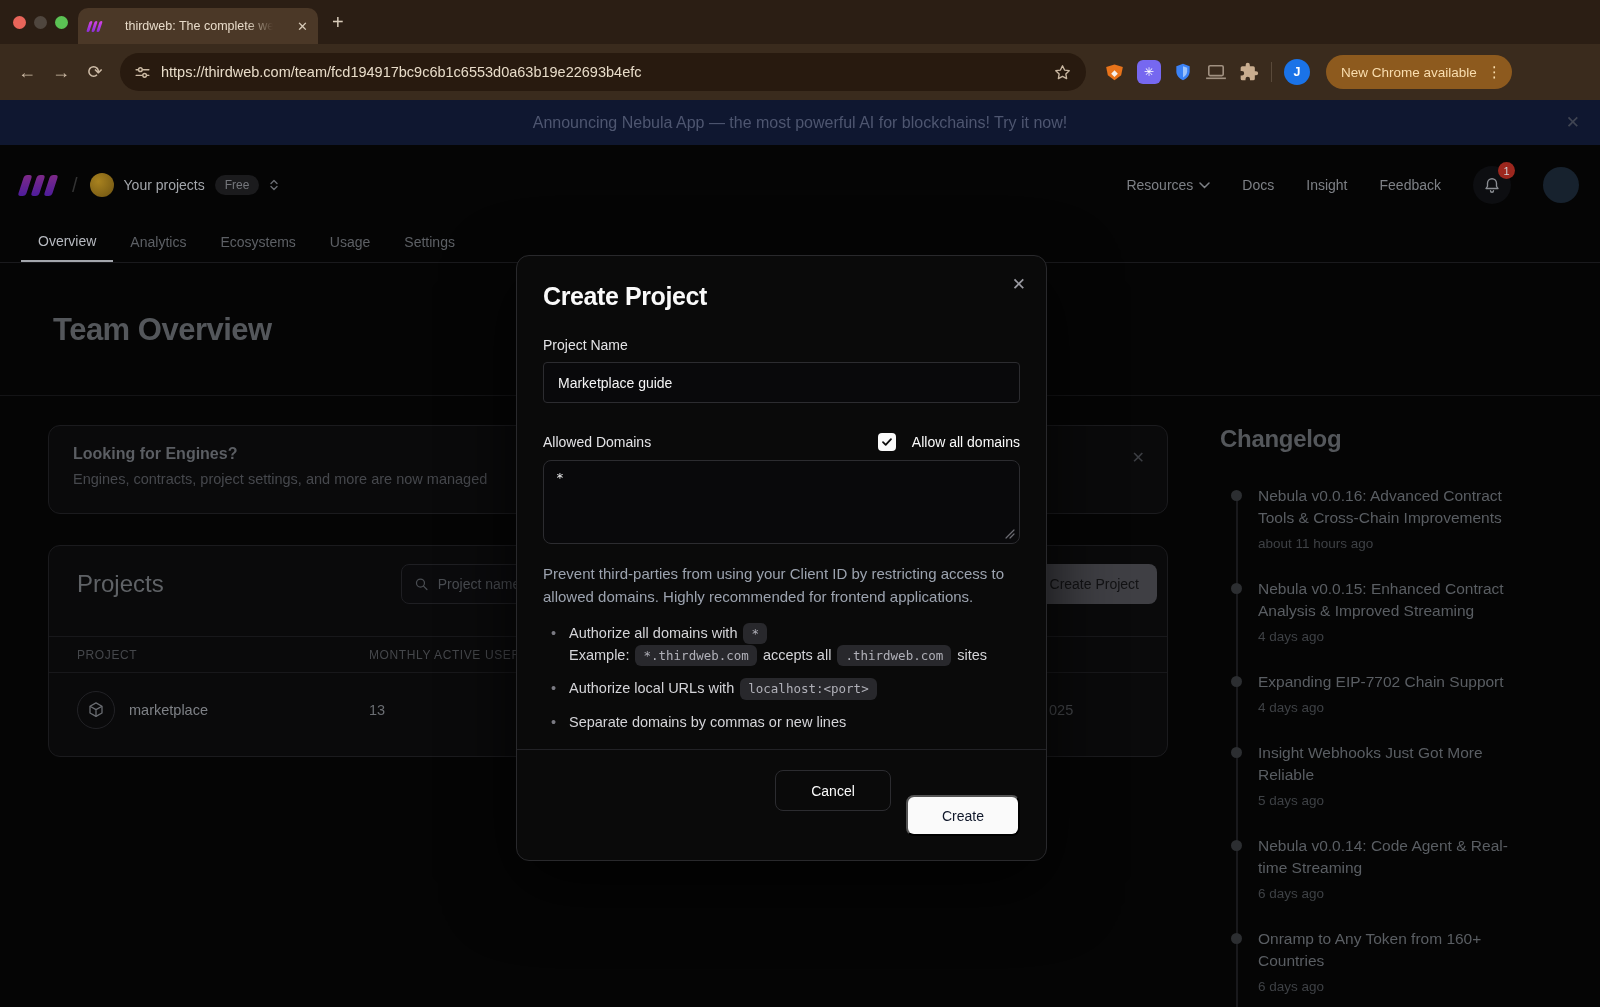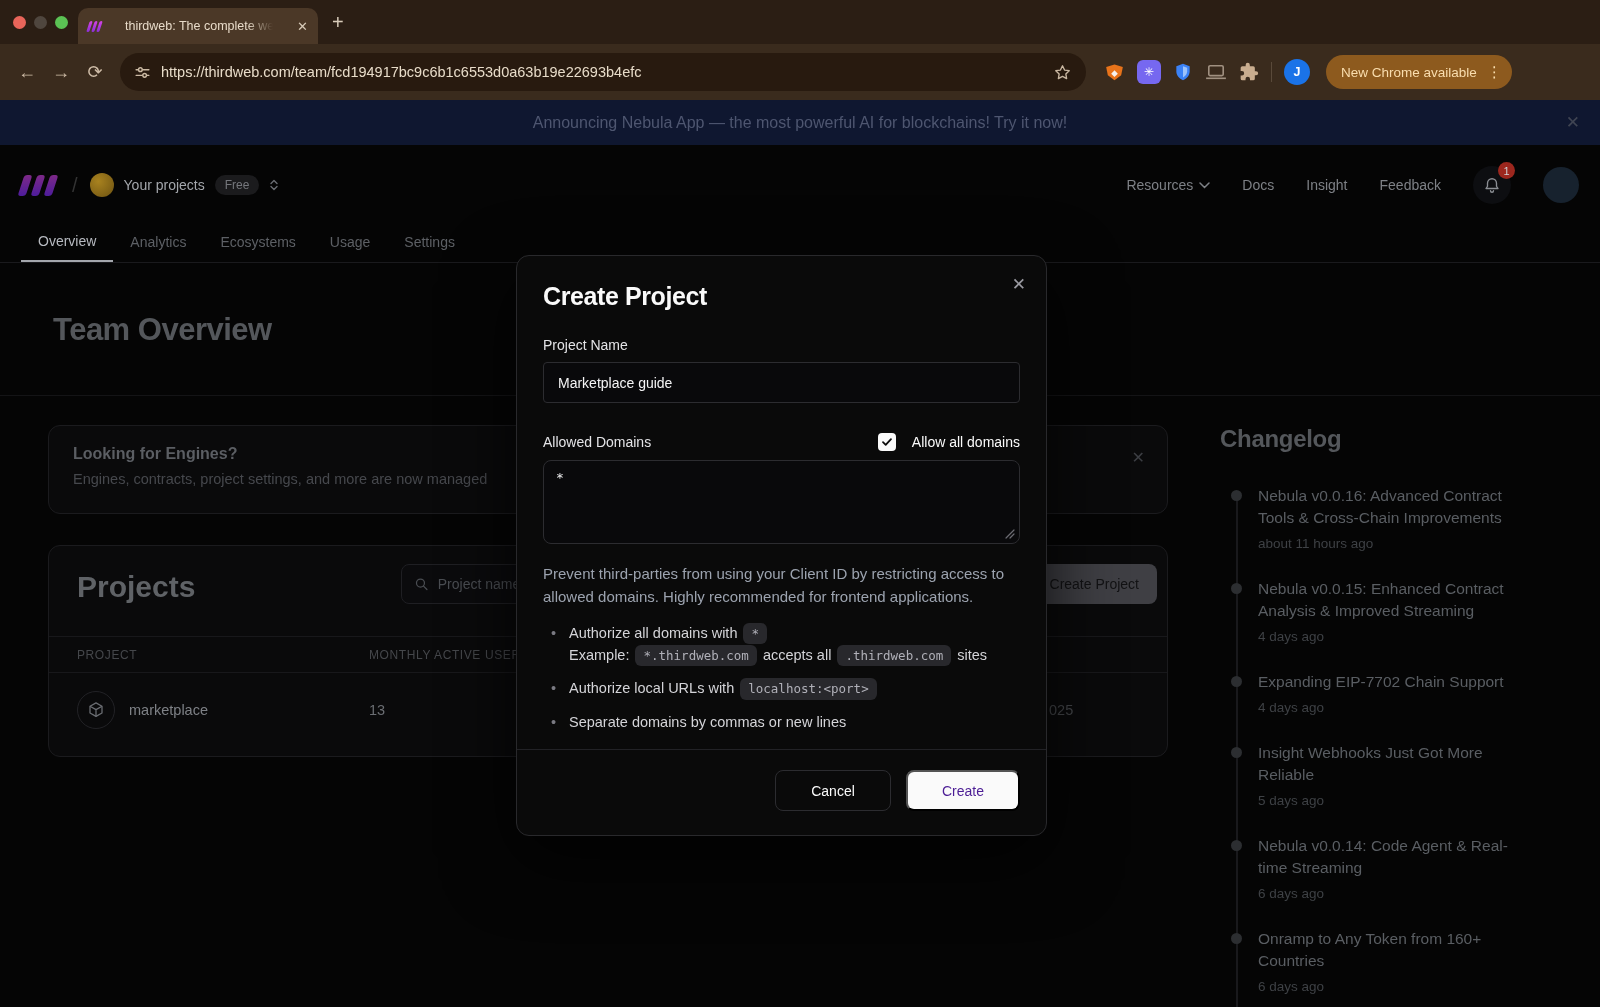--- a/index.html
+++ b/index.html
@@ -77,21 +77,21 @@
   .hdr-divider { position:absolute; top:295px; left:0; right:0; border-top:1px solid #141416; }
 
   .engines-card { position:absolute; left:48px; top:325px; width:1120px; height:89px;
           border:1px solid #1b1b1e; border-radius:12px; background:#0a0a0b; padding:19px 24px; }
   .engines-title { color:#5b5e63; font-size:16px; font-weight:700; }
   .engines-desc { color:#46484d; font-size:14.5px; margin-top:8px; }
   .engines-close { position:absolute; top:22px; right:22px; color:#3c3e43; font-size:16px; }
 
   .projects-card { position:absolute; left:48px; top:445px; width:1120px; height:212px;
           border:1px solid #1b1b1e; border-radius:12px; background:#0a0a0b; }
-  .projects-title { position:absolute; left:28px; top:24px; font-size:30px; font-weight:700; color:#5f6266; }
+  .projects-title { position:absolute; left:28px; top:24px; font-size:24px; font-weight:400; color:#5f6266; }
   .proj-search { position:absolute; left:352px; top:18px; width:340px; height:40px; background:#0b0b0d;
           border:1px solid #1f1f23; border-radius:8px; display:flex; align-items:center; padding:0 12px; gap:9px; }
   .proj-search input { background:transparent; border:none; outline:none; color:#7e8186; font-size:14px;
           width:100%; font-family:"Liberation Sans",sans-serif; }
   .proj-search input::placeholder { color:#4a4d52; }
   .create-btn-bg { position:absolute; right:10px; top:18px; height:40px; padding:0 18px; background:#3f3f44;
           color:#121214; border-radius:8px; font-size:14px; font-weight:500; display:flex; align-items:center; }
   .tbl-head { position:absolute; left:0; right:0; top:90px; height:37px; border-top:1px solid #18181b;
           border-bottom:1px solid #18181b; display:flex; align-items:center; }
   .th { font-size:12px; color:#45474b; letter-spacing:0.6px; white-space:nowrap; }
@@ -139,22 +139,22 @@
   .modal-bullets { margin-top:13px; list-style:none; }
   .modal-bullets li { position:relative; padding-left:26px; font-size:14.5px; color:#d4d4d8;
           line-height:1.55; margin-bottom:11px; }
   .modal-bullets li::before { content:"•"; position:absolute; left:8px; color:#7a7a82; }
   .chip { display:inline-block; font-family:"DejaVu Sans Mono",monospace; font-size:12.5px;
           background:#28282c; color:#b0b0b8; border-radius:6px; padding:1px 8px; margin:0 2px; }
   .modal-footer { margin-top:16px; border-top:1px solid #222226; padding:20px 26px 24px;
           display:flex; justify-content:flex-end; gap:15px; }
   .btn-cancel { width:116px; height:41px; border-radius:8px; border:1px solid #2c2c30; background:transparent;
           color:#fafafa; font-size:14px; font-weight:500; display:flex; align-items:center; justify-content:center; }
-  .btn-create { width:114px; height:41px; border-radius:8px; background:#fafafa; color:#4c1d95;
-          font-size:14px; font-weight:500; display:flex; align-items:center; justify-content:center; }
+  .btn-create { width:114px; height:41px; border-radius:8px; background:#fafafa; color:#0f172a;
+          font-size:14px; font-weight:500; display:flex; align-items:center; justify-content:center;margin-top:25px; }
 </style>
 </head>
 <body>
 
 <div class="screen">
 
   <div class="titlebar">
     <div class="traffic">
       <span class="tl-dot tl-red"></span>
       <span class="tl-dot tl-yel"></span>

